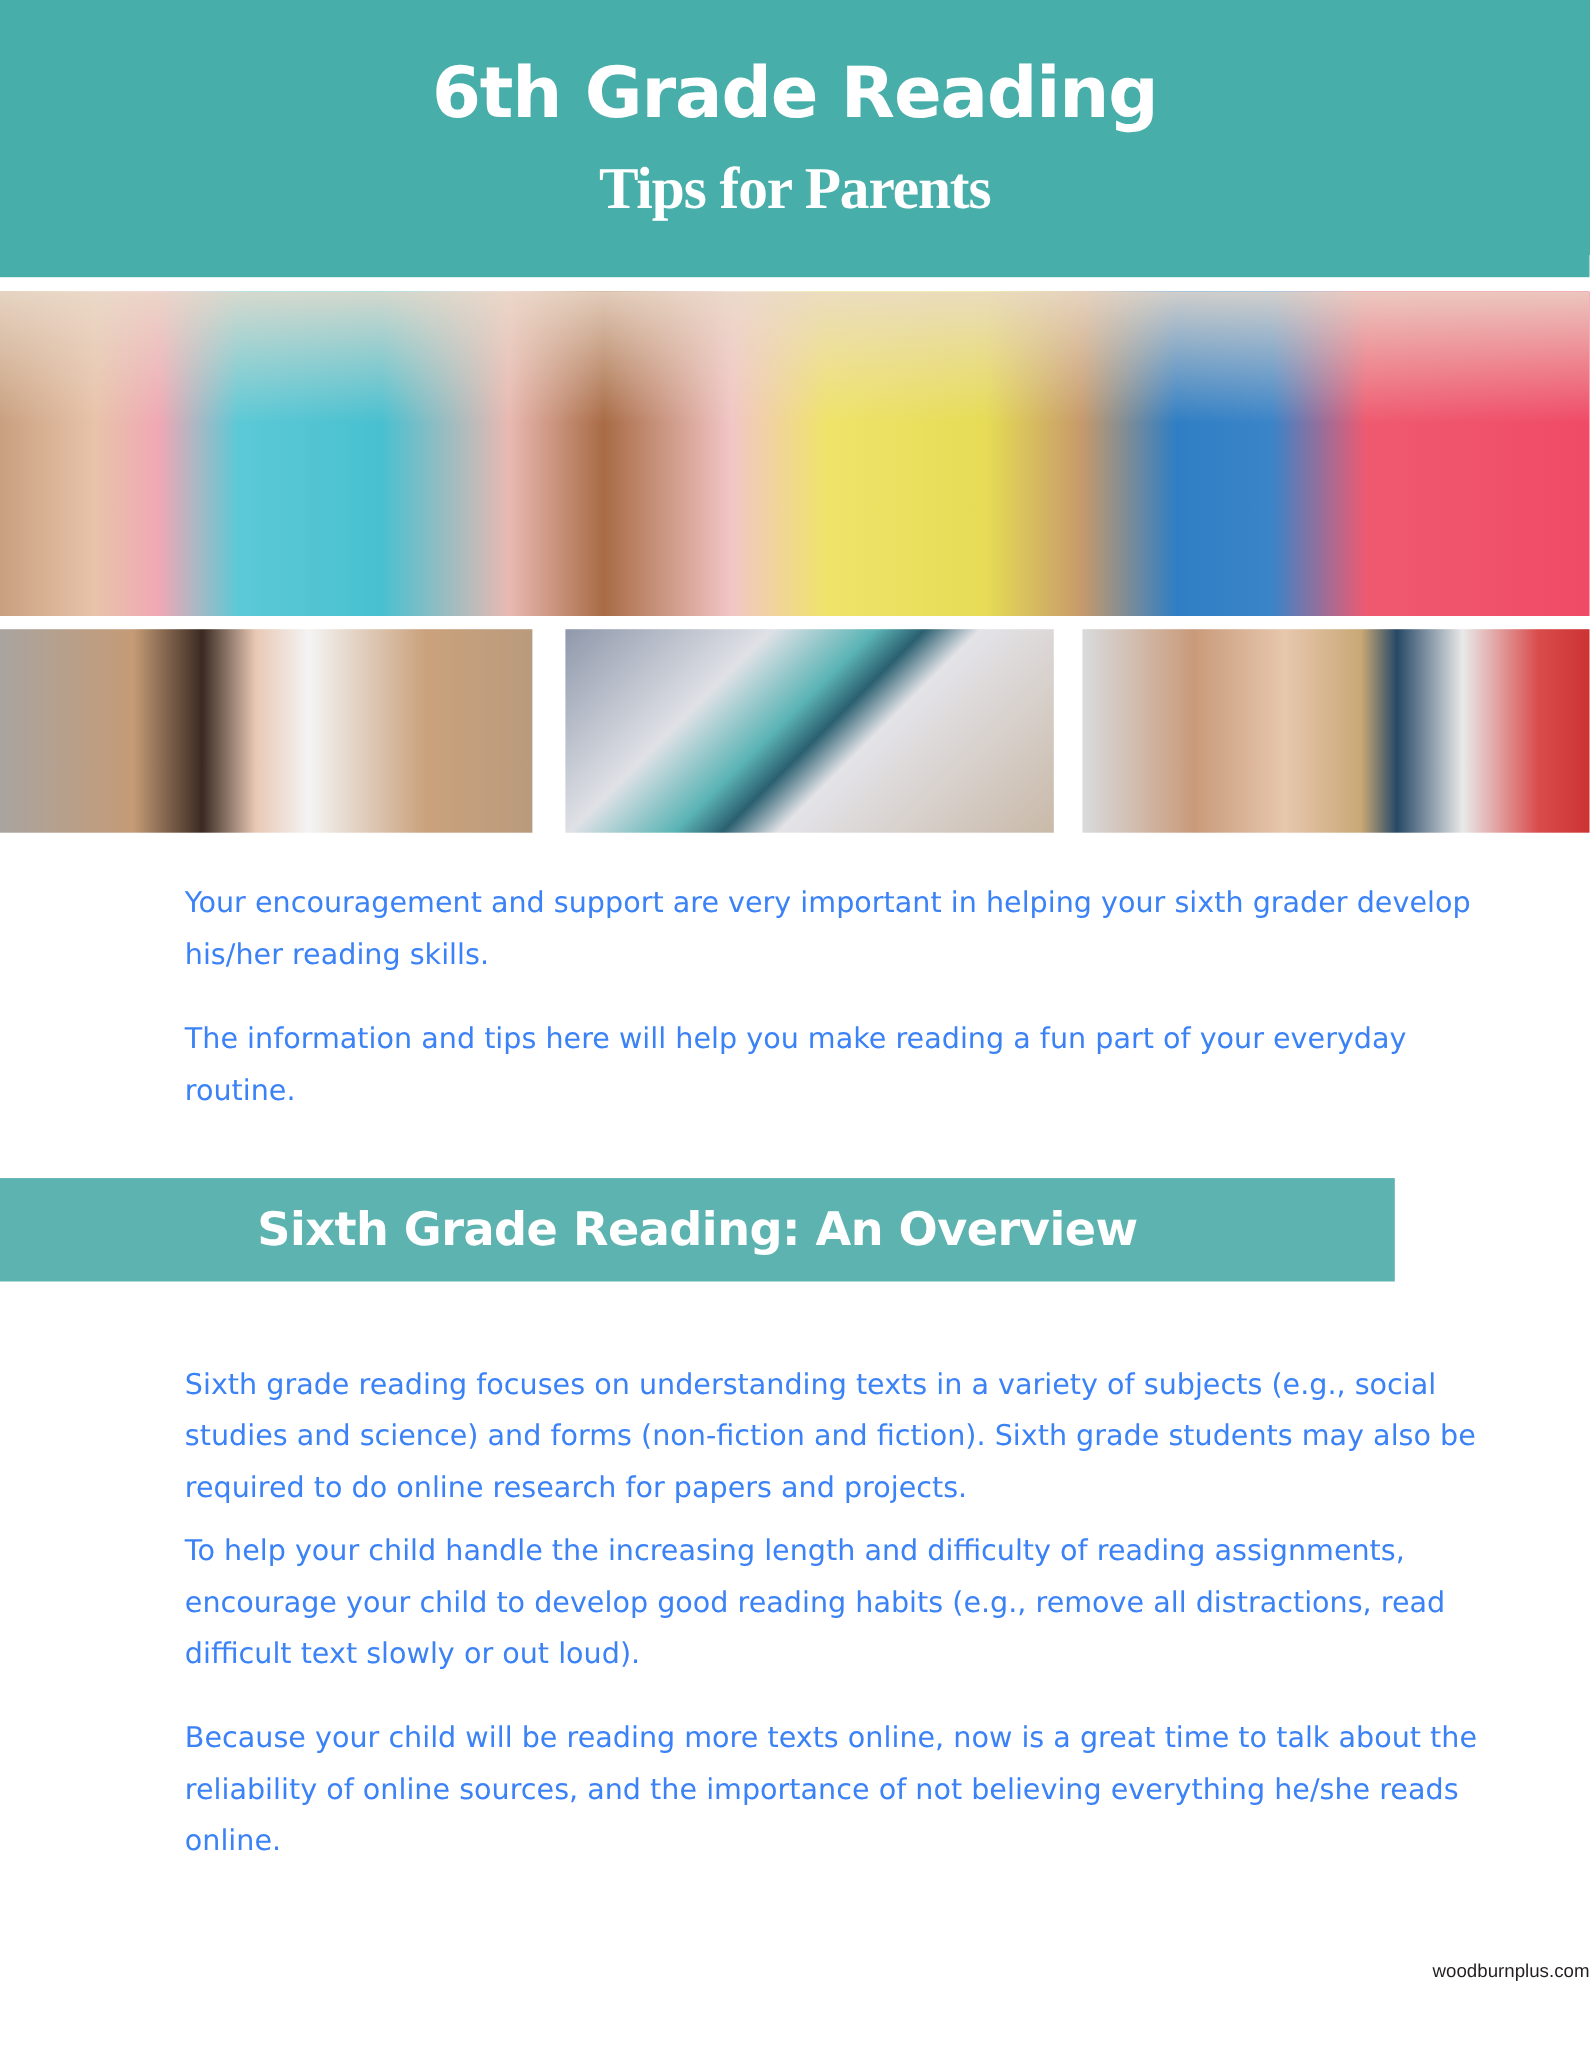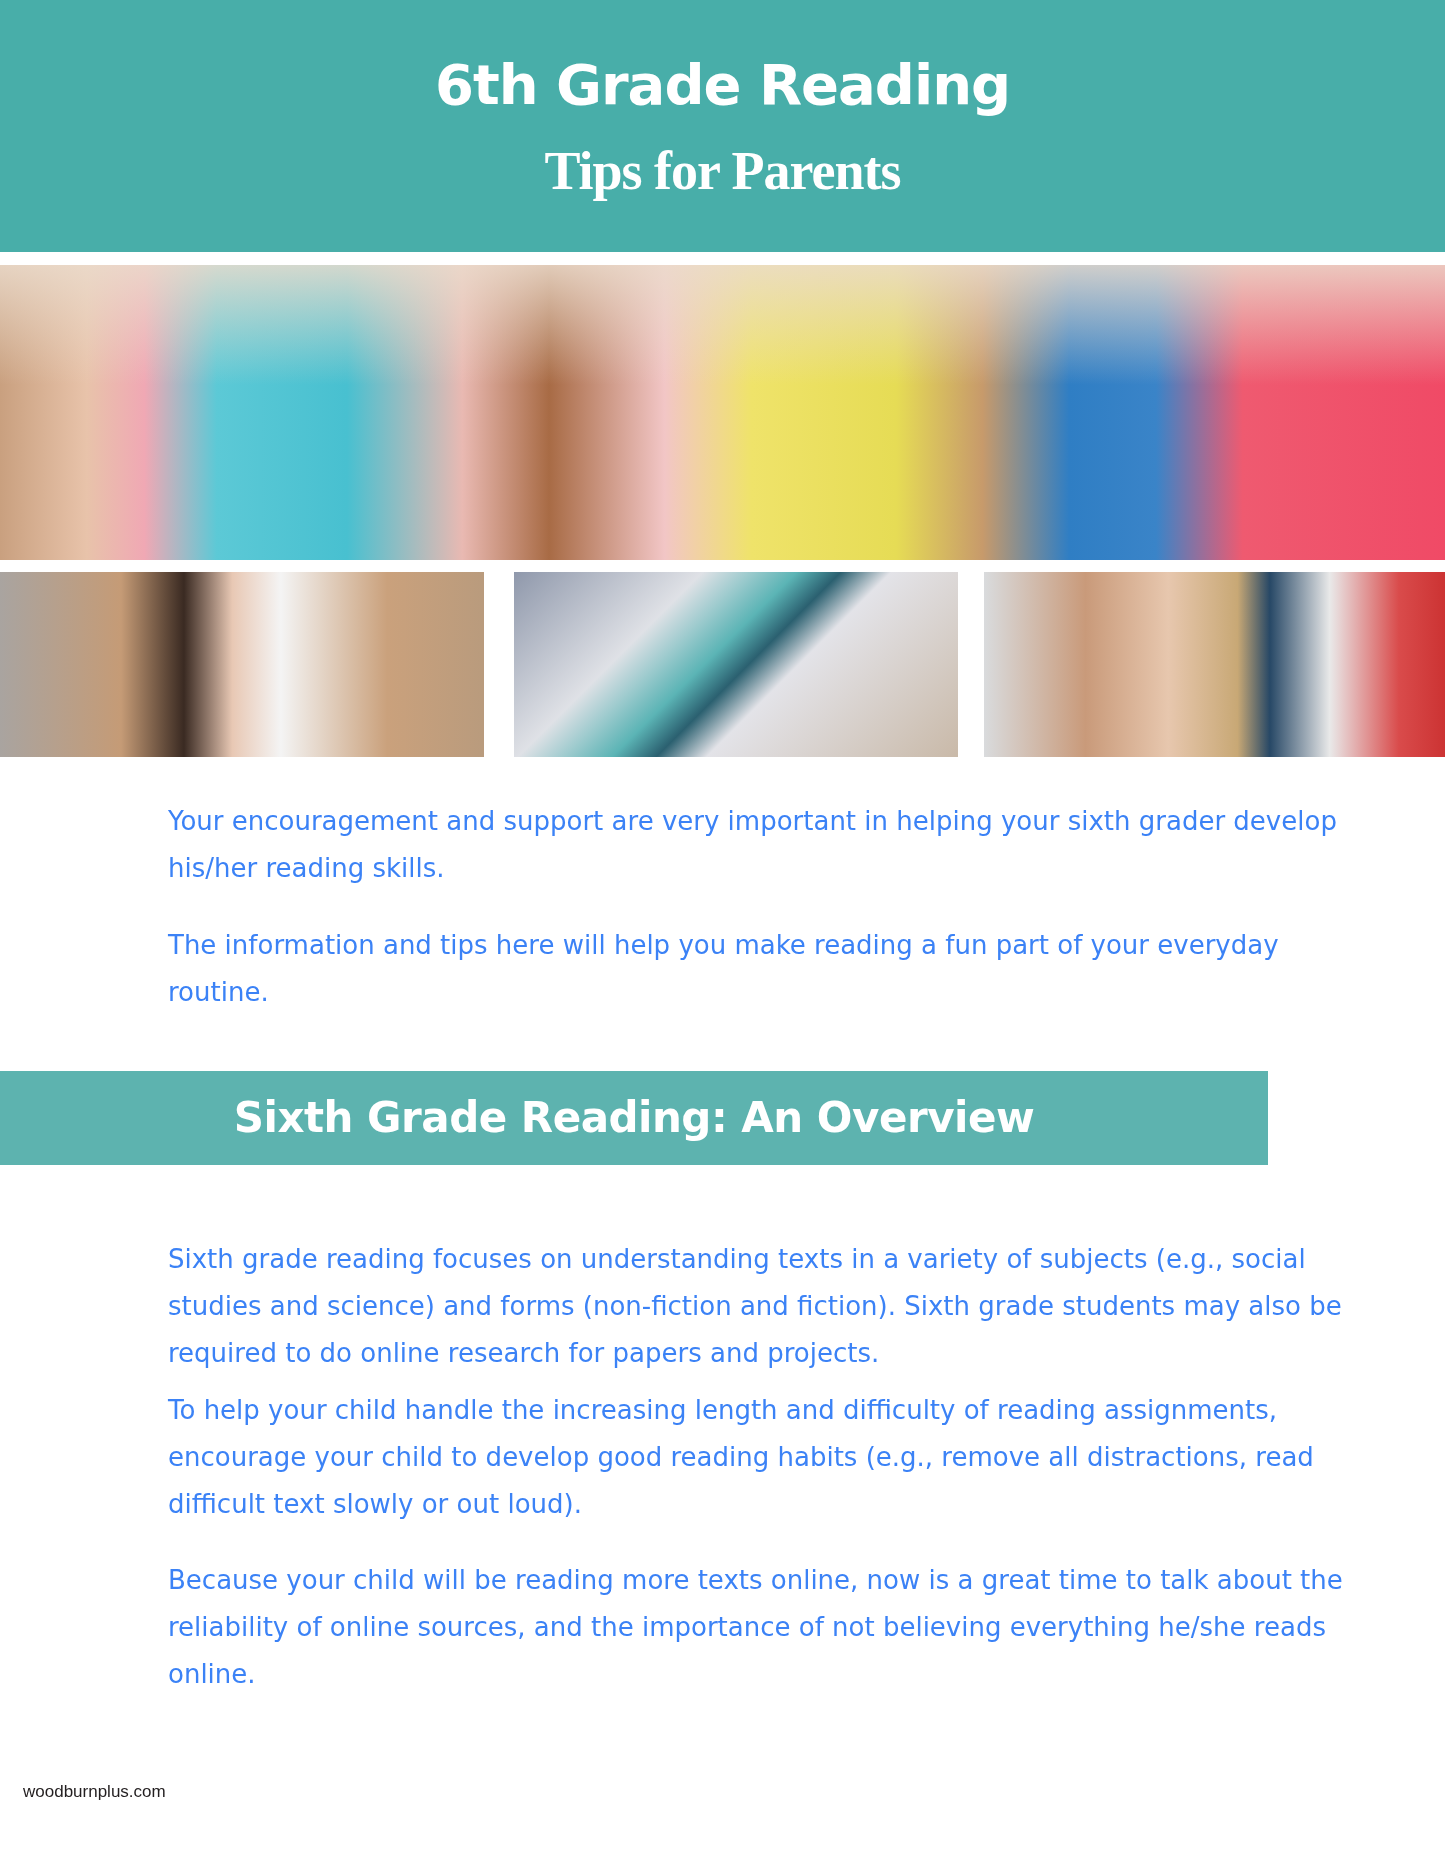--- a/index.html
+++ b/index.html
@@ -1,30 +1,30 @@
 <!DOCTYPE html>
 <html><head>
 <meta charset="utf-8">
 <style>
   html, body { margin:0; padding:0; background:#ffffff; }
   body { width:1445px; height:1870px; position:relative; overflow:hidden; font-family:"DejaVu Sans", sans-serif; color:#231f20; }
   .header { position:absolute; left:0; top:0; width:1445px; height:252px; background:#48aea9; text-align:center; color:#fff; }
-  .header .title { position:absolute; left:0; right:0; top:40px; font-size:56px; font-weight:bold; letter-spacing:-1px; line-height:90px; }
+  .header .title { position:absolute; left:0; right:0; top:40px; font-size:64px; font-weight:bold; letter-spacing:-1px; line-height:90px; }
   .header .subtitle { position:absolute; left:0; right:0; top:138px; font-size:54px; font-weight:bold; letter-spacing:-1px; line-height:66px;font-family:Liberation Serif, serif; }
   .photo { position:absolute; overflow:hidden; }
   .photo-top { left:0; top:265px; width:1445px; height:295px;
     background:linear-gradient(90deg,#c9a07f 0%,#e8c3aa 6%,#f0a8b4 10%,#5cc9d6 15%,#48c0d0 24%,#e9b9b2 32%,#a86b45 38%,#f2c6c6 46%,#efe36a 52%,#e6dc55 62%,#c79a6b 68%,#2f7ec4 74%,#3a84c8 80%,#ef5a70 86%,#f04a66 100%); }
   .photo-top .shade { position:absolute; left:0; top:0; right:0; height:120px; background:linear-gradient(180deg,rgba(235,220,205,0.85),rgba(235,220,205,0)); }
   .photo-a { left:0; top:572px; width:484px; height:185px; background:linear-gradient(90deg,#a9a4a0 0%,#c59b76 25%,#3a2a22 38%,#e8c8b4 48%,#f4f4f4 58%,#caa17c 80%,#b99b7d 100%); }
   .photo-b { left:514px; top:572px; width:444px; height:185px; background:linear-gradient(135deg,#8f98ab 0%,#dfe1e6 30%,#5bb4b5 45%,#2b6070 52%,#e3e3e8 60%,#c9b9a8 100%); }
   .photo-c { left:984px; top:572px; width:461px; height:185px; background:linear-gradient(90deg,#d9dbdd 0%,#c99a7a 22%,#e7c7ae 40%,#c8a875 55%,#274866 62%,#e9e9e9 75%,#d94b4b 90%,#c33 100%); }
   .para { position:absolute; left:168px; width:1180px; font-size:26px; line-height:47px; color:#3b82f6; margin:0; }
   .band { position:absolute; left:0; top:1071px; width:1268px; height:94px; background:#5db3af; color:#fff; text-align:center; }
   .band .band-title { font-size:42px; font-weight:bold; line-height:94px; letter-spacing:-0.5px; }
-  .footer { position:absolute; left:0; right:0; top:1782px; text-align:left; font-family:"Liberation Sans", sans-serif; font-size:17px; color:#231f20;padding-left:23px; }
+  .footer { position:absolute; left:0; right:0; top:1782px; text-align:right; font-family:"Liberation Sans", sans-serif; font-size:17px; color:#231f20;padding-left:23px; }
 </style>
 </head>
 <body>
 
 <div class="header">
   <div class="title">6th Grade Reading</div>
   <div class="subtitle">Tips for Parents</div>
 </div>
 
 <div class="photo photo-top">

